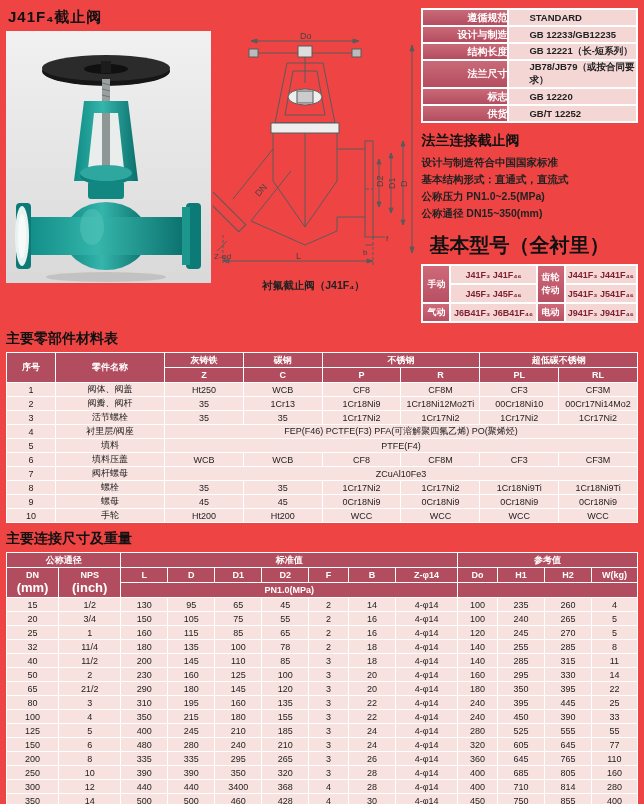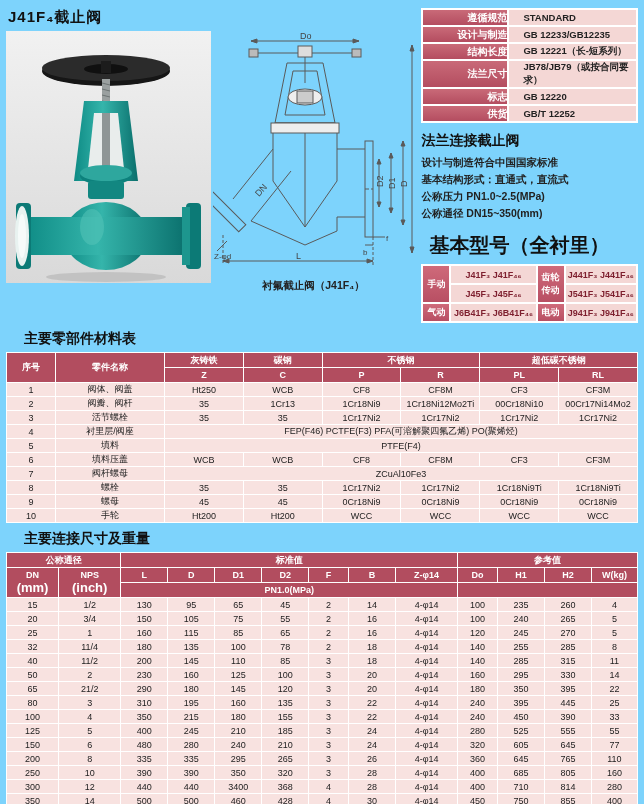--- a/index.html
+++ b/index.html
@@ -1,49 +1,49 @@
 <!DOCTYPE html>
 <html><head>
 <meta charset="utf-8">
 <style>
   * { margin:0; padding:0; box-sizing:border-box; }
   body { background:#fff; font-family:"Liberation Sans", sans-serif; color:#111; }
-  .page { position:relative; width:644px; height:804px; background:#7dd3fc; overflow:hidden; padding:6px 6px 0 6px; }
+  .page { position:relative; width:644px; height:804px; background:#ef4444; overflow:hidden; padding:6px 6px 0 6px; }
 
   
   .top-row { display:flex; }
   .left-col { width:414px; }
   .right-col { width:218px; margin-left:4px; }
 
   .page-title { font-size:15px; font-weight:bold; letter-spacing:1px; margin:2px 0 4px 2px; }
 
   .visuals { display:flex; align-items:flex-start; }
   .photo-wrap { width:205px; height:252px; }
   .drawing-wrap { width:205px; text-align:center; }
   .drawing-caption { font-size:10.5px; font-weight:bold; margin-top:4px; color:#222; }
 
   
   .spec-table { width:100%; border-collapse:separate; border-spacing:2px; background:#fff; margin-top:2px; }
   .spec-table td { height:15px; }
   .spec-label { width:84px; background:linear-gradient(#c96a78,#b44d60); color:#fff; font-weight:bold; font-size:10px; text-align:right; }
-  .spec-value { background:#f4d7d5; font-weight:bold; font-size:9.5px; padding-left:14px; color:#222; }
+  .spec-value { background:#f4d7d5; font-weight:bold; font-size:9.5px; padding-left:20px; color:#222; }
 
   
   .flange-heading { font-size:14px; font-weight:bold; margin:9px 0 4px 0; }
   .flange-line { font-size:10.5px; font-weight:bold; line-height:17px; color:#222; }
 
   
   .models-heading { font-size:20px; font-weight:bold; margin:10px 0 5px 8px; }
   .models-table { width:100%; border-collapse:separate; border-spacing:2px; background:#fff; }
   .models-table td { font-size:9px;margin-left:8px; }
   .model-label { width:26px; background:linear-gradient(#cf6a7a,#b84f63); color:#fff; font-weight:bold; text-align:center; font-size:10px; }
   .model-value { background:#f4d7d5; color:#7e1f2e; font-weight:bold; text-align:center; height:17px; }
 
   
-  .section-title { font-size:14px; font-weight:bold; margin:7px 0 4px 18px; }
+  .section-title { font-size:14px; font-weight:bold; margin:7px 0 4px 0; }
   table.data { width:632px; border-collapse:separate; border-spacing:1px; background:#fff; table-layout:fixed; }
   table.data th { background:#b24d5f; color:#fff; font-size:9px; font-weight:bold; height:14px; }
   table.data td { background:#f8e2e0; color:#222; font-size:9px; text-align:center; height:13px; overflow:hidden; white-space:nowrap; }
 
   .mat-col-no { width:48px; }
   .mat-col-name { width:108px; }
 
   .dim-col-dn { width:50px; } .dim-col-nps { width:60px; }
   .dim-col { width:45px; } .dim-col-f { width:38px; }
   .dim-col-z { width:60px; } .dim-col-w { width:44px; }

